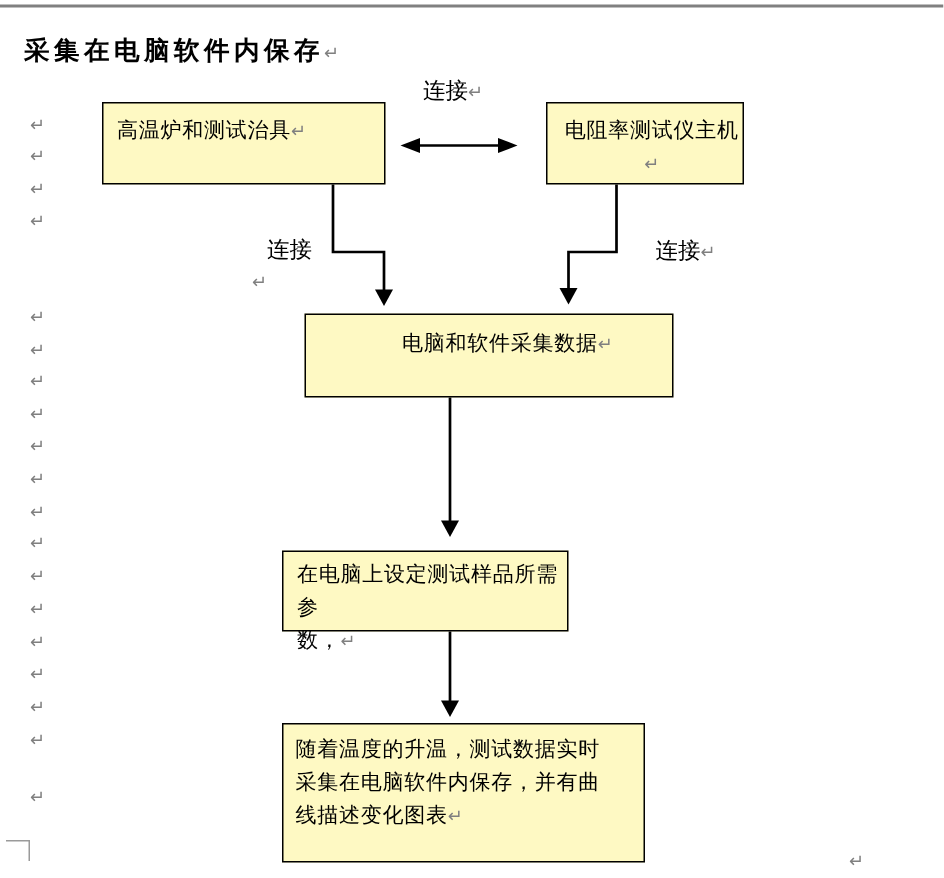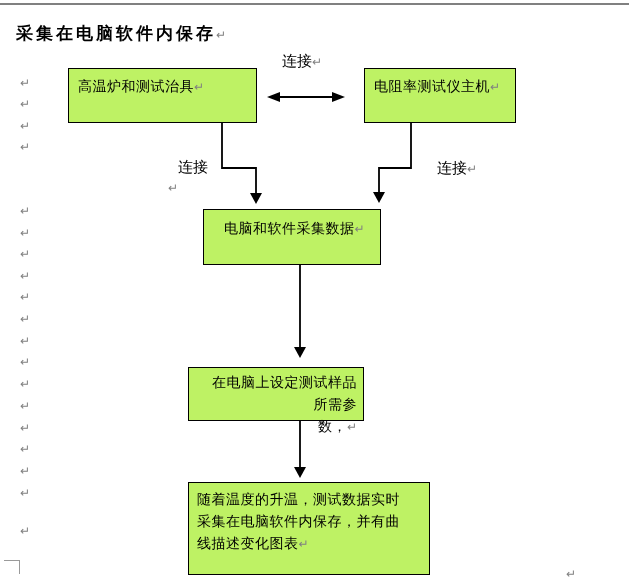--- a/index.html
+++ b/index.html
@@ -6,27 +6,27 @@
   body{
     width:629px;height:585px;position:relative;background:#ffffff;
     font-family:"Liberation Sans",sans-serif;overflow:hidden;
   }
   .top-rule{position:absolute;left:0;top:3px;width:629px;height:2px;background:#808080;}
   .corner-mark{position:absolute;left:4px;top:560px;width:15px;height:13px;
     border-top:1px solid #9a9a9a;border-right:1px solid #9a9a9a;}
   .doc-title{position:absolute;left:16px;top:22px;font-size:17px;font-weight:bold;
     letter-spacing:3px;color:#000;white-space:nowrap;}
   .doc-title .pmark{font-weight:normal;letter-spacing:0;}
-  .fbox{position:absolute;border:1.5px solid #000;background:#bef264;box-sizing:border-box;
+  .fbox{position:absolute;border:1.5px solid #000;background:#fef9c3;box-sizing:border-box;
     font-size:14px;line-height:22px;letter-spacing:0.5px;color:#000;}
   .btext{white-space:pre-line;}
   .box1{left:68px;top:68px;width:189px;height:55px;padding:6px 0 0 9px;}
-  .box2{left:364px;top:68px;width:152px;height:55px;padding:6px 0 0 9px;}
-  .box3{left:203px;top:209px;width:178px;height:56px;padding:7px 0 0 20px;}
-  .box4{left:188px;top:367px;width:176px;height:54px;padding:3px 6px 0 9px;text-align:right;}
+  .box2{left:364px;top:68px;width:132px;height:55px;padding:6px 0 0 9px;text-align:center;}
+  .box3{left:203px;top:209px;width:246px;height:56px;padding:7px 0 0 64px;}
+  .box4{left:188px;top:367px;width:191px;height:54px;padding:3px 6px 0 9px;}
   .box5{left:188px;top:482px;width:242px;height:93px;padding:5px 5px 0 8px;}
   .clabel{position:absolute;font-size:15px;color:#000;white-space:nowrap;line-height:15px;}
   .clabel-top{left:282px;top:53px;}
   .clabel-left{left:178px;top:159px;}
   .clabel-right{left:437px;top:160px;}
   .pmark{color:#808080;font-size:12px;letter-spacing:0;}
   .float-pmark{position:absolute;color:#808080;font-size:12px;line-height:12px;}
   .margin-mark{position:absolute;left:20px;color:#808080;font-size:12px;line-height:12px;}
   svg.arrow-layer{position:absolute;left:0;top:0;}
 </style>

